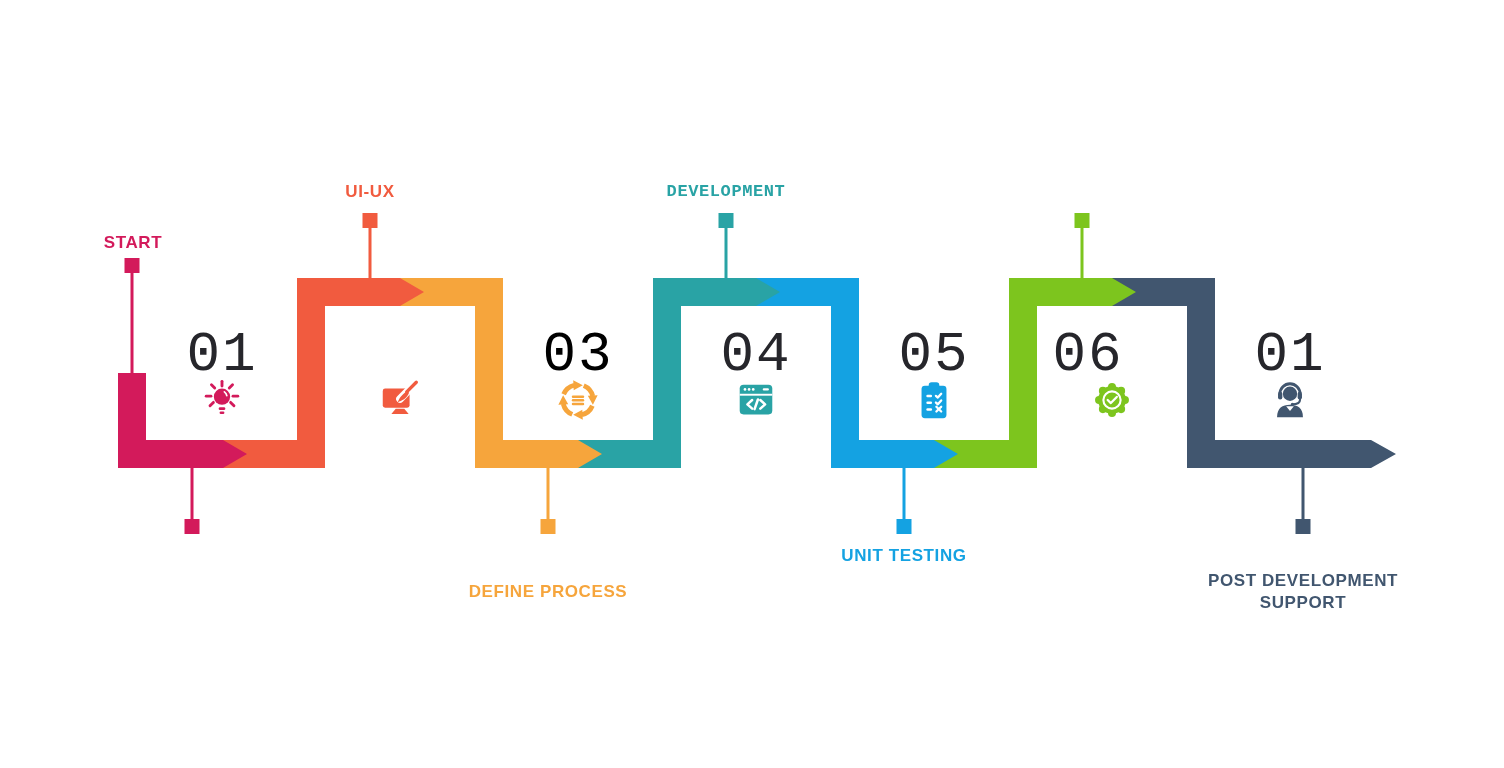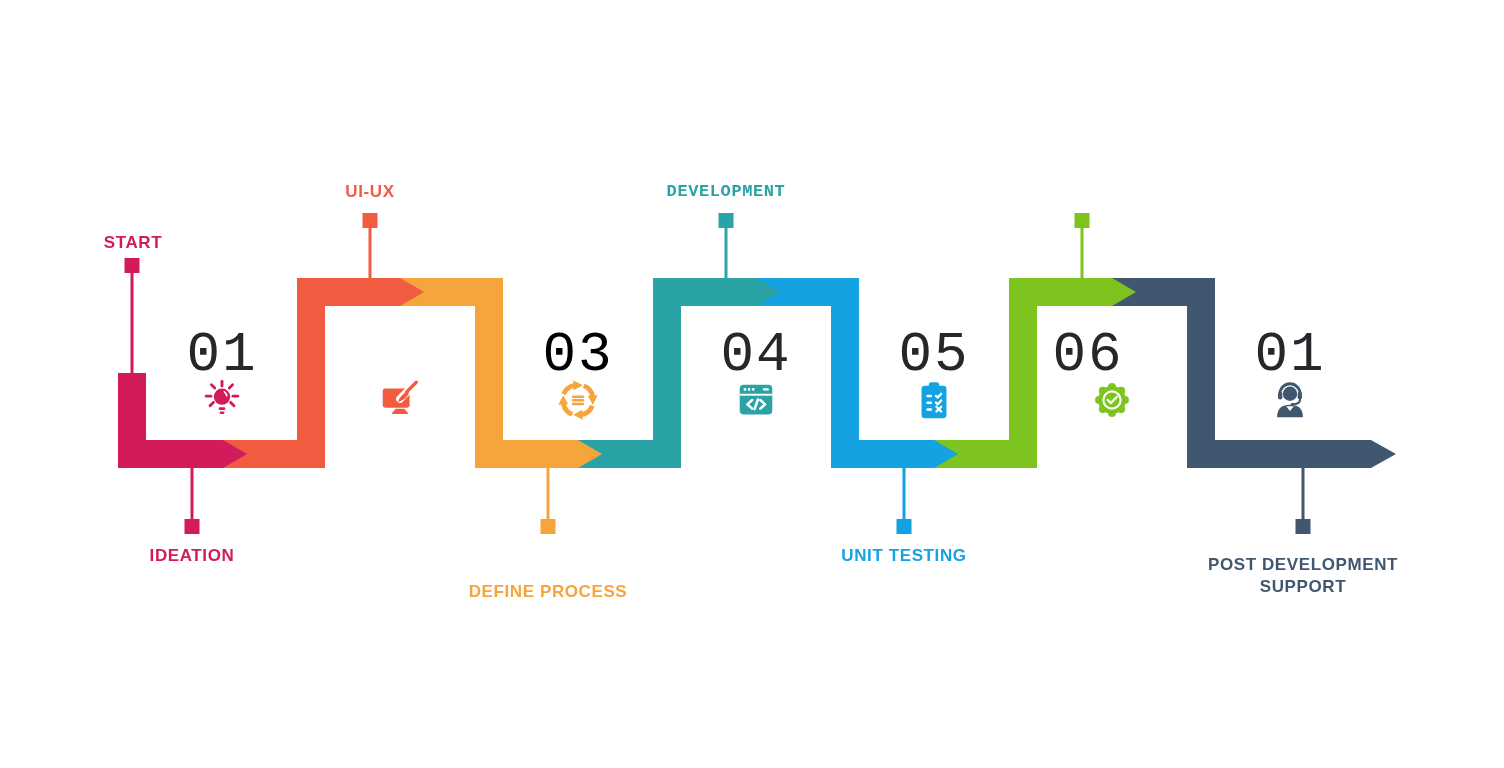--- a/index.html
+++ b/index.html
@@ -67,24 +67,23 @@
       <rect x="1301.5" y="468" width="3" height="51" fill="#41566F"></rect>
       <rect x="1295.5" y="519" width="15" height="15" fill="#41566F"></rect>
     </g>
   </svg>
 
   <div class="step-label" style="left: 133px; top: 232px; color: rgb(211, 26, 91);">START</div>
 
   <div class="step-label" style="left: 370px; top: 181px; color: rgb(241, 91, 63);">UI-UX</div>
   <div class="step-label" style="left: 726px; top: 181px; color: rgb(41, 163, 165); font-family: Liberation Mono, monospace;">DEVELOPMENT</div>
 
-  <div class="step-label" style="left: 192px; top: 545px; color: rgb(211, 26, 91);">IDEATION</div>
   <div class="step-label" style="left: 548px; top: 545px; color: rgb(246, 165, 60); margin-top: 36px;">DEFINE PROCESS</div>
   <div class="step-label" style="left: 904px; top: 545px; color: rgb(20, 162, 226);">UNIT TESTING</div>
-  <div class="step-label narrow" style="left: 1303px; top: 554px; color: rgb(65, 86, 111);">POST DEVELOPMENT SUPPORT</div>
+  <div class="step-label narrow" style="left: 1303px; top: 570px; color: rgb(65, 86, 111);">POST DEVELOPMENT SUPPORT</div>
 
   <div class="step-number" style="left: 222px; top: 327px; color: rgb(38, 38, 43);">01</div>
   <div class="step-number" style="left: 578px; top: 327px; color: #000000;">03</div>
   <div class="step-number" style="left: 756px; top: 327px; color: rgb(38, 38, 43);">04</div>
   <div class="step-number" style="left: 934px; top: 327px; color: rgb(38, 38, 43);">05</div>
   <div class="step-number" style="left: 1088px; top: 327px; color: rgb(38, 38, 43);">06</div>
   <div class="step-number" style="left: 1290px; top: 327px; color: rgb(38, 38, 43);">01</div>
 
   <div class="step-icon" style="left: 222px; top: 377px; color: rgb(211, 26, 91);">
     <svg viewBox="0 0 48 48">

